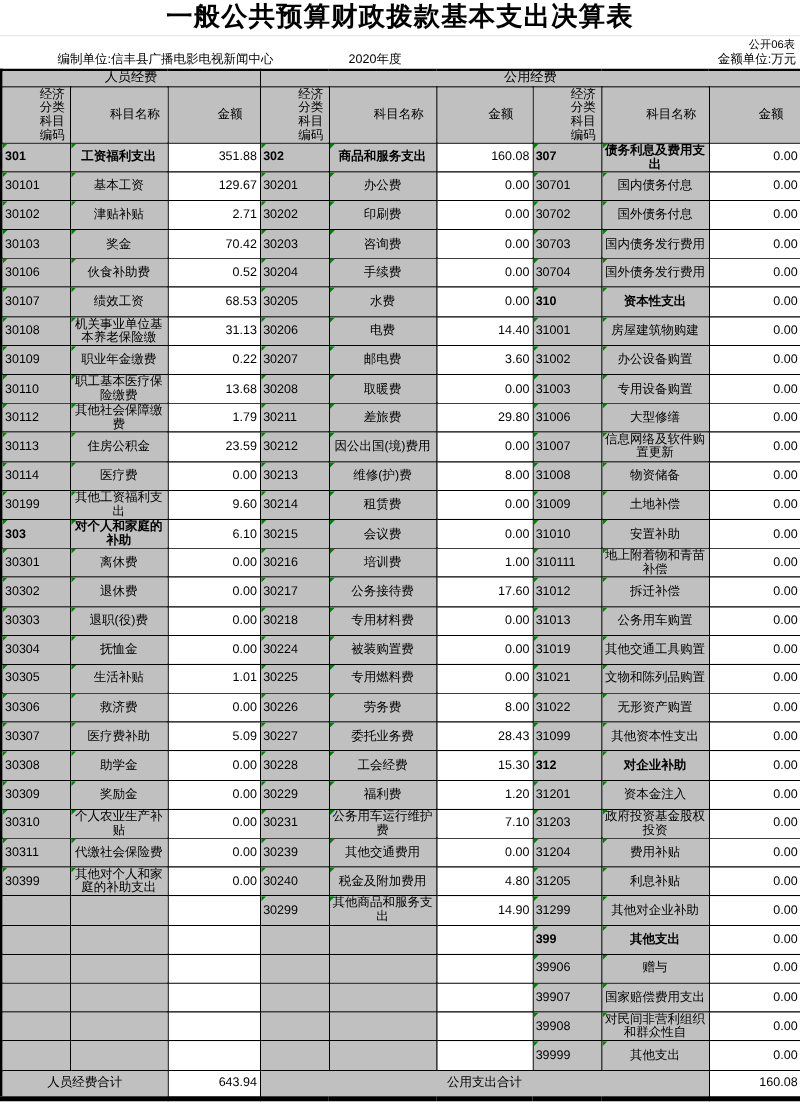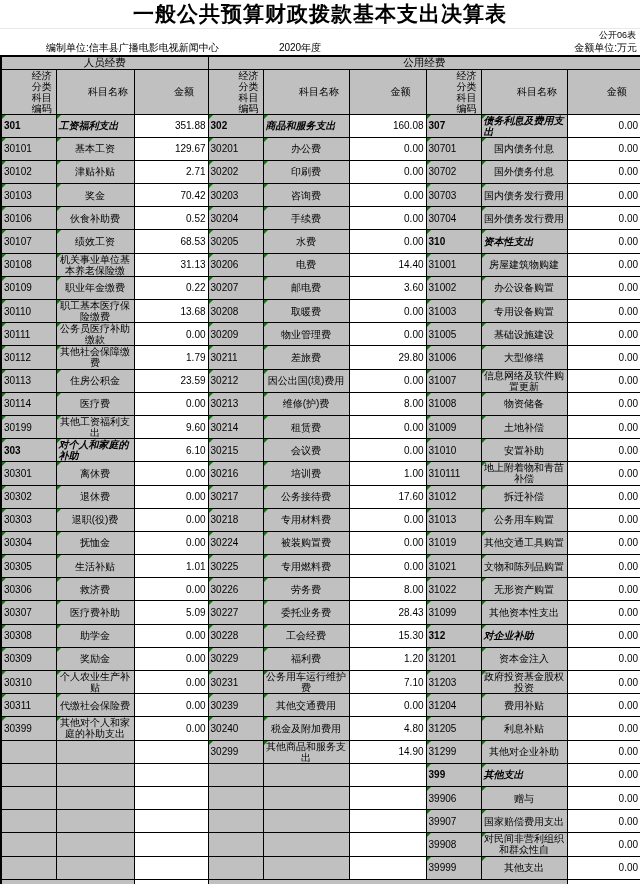--- a/index.html
+++ b/index.html
@@ -40,21 +40,21 @@
   }
   tr.col-header-row{height:26px;}
   tr.col-header-row th{
     background:#c0c0c0;font-weight:normal;font-size:10px;text-align:center;padding-left:28px;
   }
   tbody tr{height:23.2px;}
   td.code{background:#c0c0c0;text-align:left;}
   td.name{background:#c0c0c0;text-align:center;}
   td.amt{background:#ffffff;text-align:right;padding-right:3px;}
   td.bold{font-weight:bold;}
-  td.name.bold{text-align:left;font-style:italic;}
+  td.name.bold{text-align:center;}
   tfoot tr{height:23px;}
   tfoot td.label{background:#c0c0c0;text-align:center;}
   tfoot td.amt{background:#ffffff;}
   .flag{
     position:absolute;left:0;top:0;width:0;height:0;
     border-top:4px solid #008000;border-right:4px solid transparent;
   }
 </style>
 </head>
 <body>
@@ -194,31 +194,20 @@
           <td class="name"><span class="flag"></span>职工基本医疗保险缴费</td>
           <td class="amt">13.68</td>
           <td class="code"><span class="flag"></span>30208</td>
           <td class="name"><span class="flag"></span>取暖费</td>
           <td class="amt">0.00</td>
           <td class="code"><span class="flag"></span>31003</td>
           <td class="name"><span class="flag"></span>专用设备购置</td>
           <td class="amt">0.00</td>
         </tr>
         <tr>
-          <td class="code"><span class="flag"></span>30111</td>
-          <td class="name"><span class="flag"></span>公务员医疗补助缴款</td>
-          <td class="amt">0.00</td>
-          <td class="code"><span class="flag"></span>30209</td>
-          <td class="name"><span class="flag"></span>物业管理费</td>
-          <td class="amt">0.00</td>
-          <td class="code"><span class="flag"></span>31005</td>
-          <td class="name"><span class="flag"></span>基础设施建设</td>
-          <td class="amt">0.00</td>
-        </tr>
-        <tr>
           <td class="code"><span class="flag"></span>30112</td>
           <td class="name"><span class="flag"></span>其他社会保障缴费</td>
           <td class="amt">1.79</td>
           <td class="code"><span class="flag"></span>30211</td>
           <td class="name"><span class="flag"></span>差旅费</td>
           <td class="amt">29.80</td>
           <td class="code"><span class="flag"></span>31006</td>
           <td class="name"><span class="flag"></span>大型修缮</td>
           <td class="amt">0.00</td>
         </tr>

